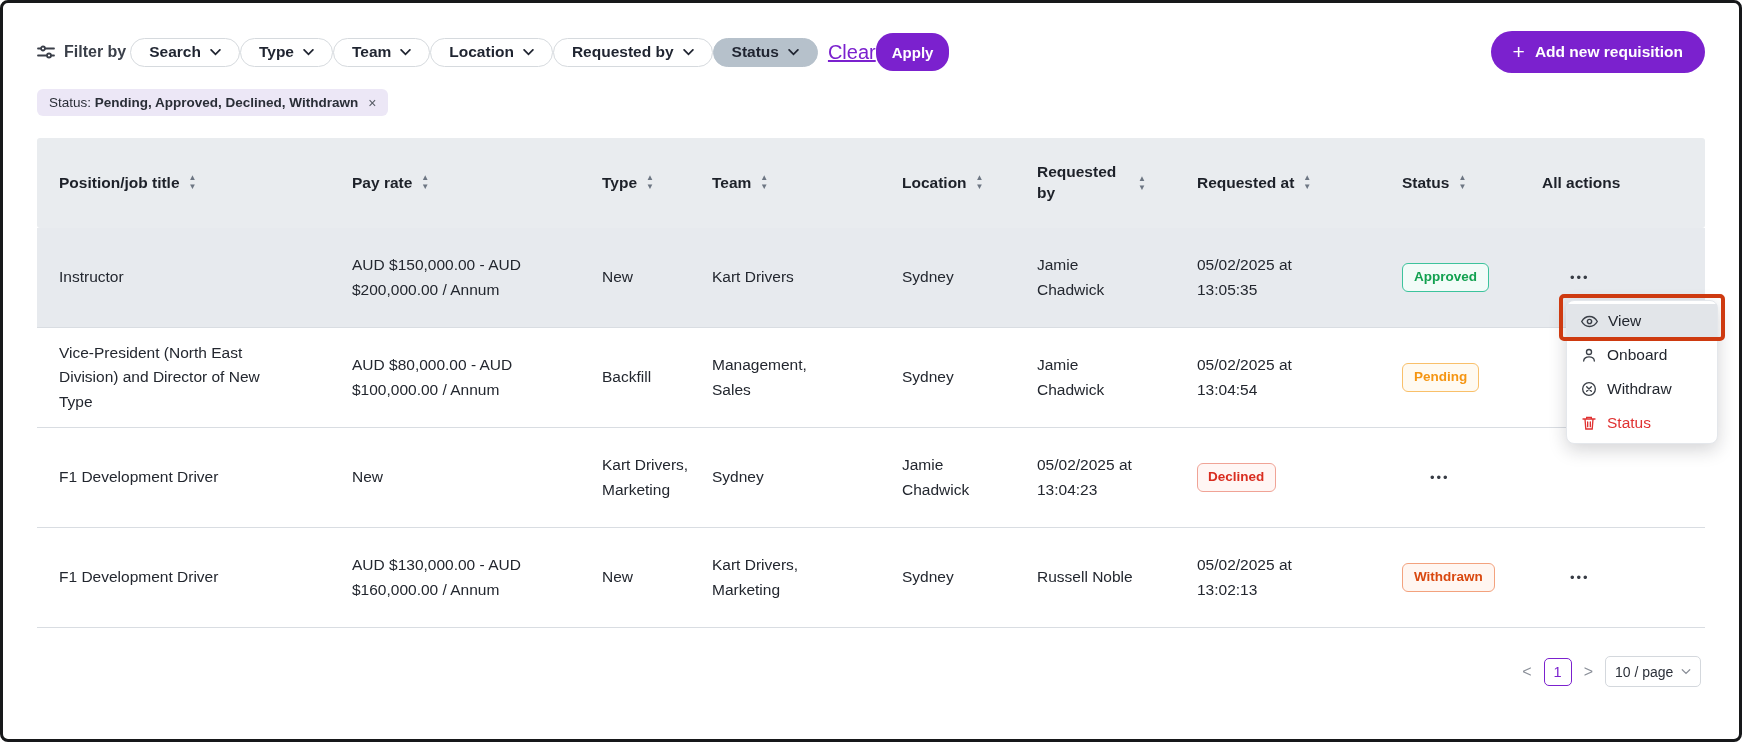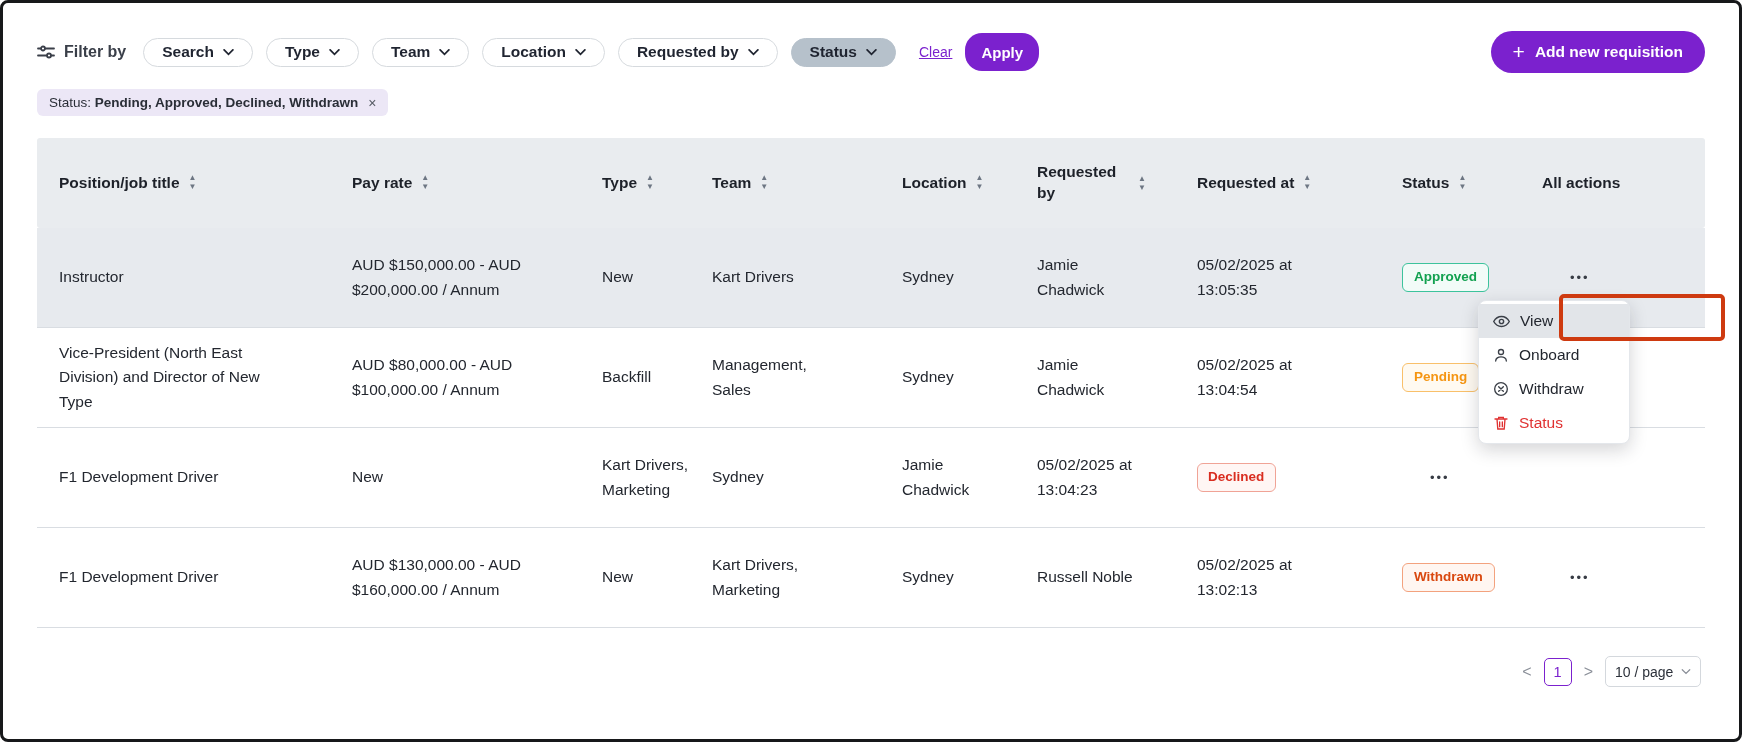--- a/index.html
+++ b/index.html
@@ -2,27 +2,27 @@
 <html><head>
 <meta charset="utf-8">
 <style>
   * { margin:0; padding:0; box-sizing:border-box; }
   html,body { width:1742px; height:742px; }
   body { font-family:"Liberation Sans","DejaVu Sans",sans-serif; background:#fff; }
   .frame { position:relative; width:1742px; height:742px; border:3px solid #17181a; border-radius:8px;
            background:#fff; padding:28px 34px 0 34px; overflow:hidden; }
 
   
-  .toolbar { display:flex; align-items:center; gap:13px; }
+  .toolbar { display:flex; align-items:center; }
   .filter-by { display:flex; align-items:center; gap:9px; font-size:16px; font-weight:600; color:#3a3f49; margin-right:4px; }
   .filter-btn { display:inline-flex; align-items:center; gap:9px; height:29px; padding:0 18px;
                 border:1px solid #d6dade; border-radius:20px; background:#fff; font-size:15.5px;
                 font-weight:700; color:#1f2430; cursor:pointer; font-family:inherit; }
   .filter-btn.active { background:#b6c1cb; border-color:#b6c1cb; }
-  .clear-link { margin-left:10px; color:#7b21ce; font-size:14px; cursor:pointer;text-decoration:underline; }
+  .clear-link { margin-left:10px; color:#7b21ce; font-size:20px; cursor:pointer;text-decoration:underline; }
   .apply-btn { height:38px; padding:0 16px; border:none; border-radius:17px; background:#7b21ce; color:#fff;
                font-size:15px; font-weight:600; cursor:pointer; font-family:inherit; }
   .add-btn { margin-left:auto; display:inline-flex; align-items:center; gap:10px; height:42px; padding:0 22px;
              border:none; border-radius:21px; background:#7b21ce; color:#fff; font-size:15.5px; font-weight:600;
              cursor:pointer; font-family:inherit; }
   .add-btn .plus { font-size:21px; font-weight:400; line-height:1; margin-top:-2px; }
 
   
   .chip-row { margin-top:16px; }
   .chip { display:inline-flex; align-items:center; gap:10px; background:#ece7f6; border-radius:6px;
@@ -54,21 +54,21 @@
   .dots { border:none; background:none; font-size:13px; letter-spacing:2px; color:#383d45; cursor:pointer; }
 
   
   .badge { display:inline-block; padding:3px 11px; border-radius:6px; font-size:13.5px; font-weight:600; border:1px solid; }
   .badge-approved  { color:#12a150; border-color:#3cc39c; background:#f2fbf8; }
   .badge-pending   { color:#f59512; border-color:#f9c06a; background:#fffaf1; }
   .badge-declined  { color:#d92d20; border-color:#f0a396; background:#fff6f4;padding-left:10px; }
   .badge-withdrawn { color:#d9480f; border-color:#f3a27e; background:#fff6f1; }
 
   
-  .menu { position:absolute; left:1475px; top:297px; width:152px; background:#fff; border:1px solid #e4e7eb;
+  .menu { position:absolute; left:1563px; top:297px; width:152px; background:#fff; border:1px solid #e4e7eb;
           border-radius:8px; box-shadow:0 6px 18px rgba(20,24,31,.18); padding:3px 0; z-index:5; }
   .menu-item { display:flex; align-items:center; gap:10px; padding:8px 14px; font-size:15.5px; color:#23272f; cursor:pointer; }
   .menu-item.selected { background:#e2e5e9; }
   .menu-item.danger { color:#e03131; }
   .menu-item svg { flex:0 0 auto; }
   .annotation { position:absolute; left:1556px; top:291px; width:166px; height:47px;
                 border:4px solid #ce3a10; border-radius:5px; z-index:6; pointer-events:none; }
 
   
   .pagination { margin-top:28px; display:flex; justify-content:flex-end; align-items:center; gap:12px; padding-right:4px; }

